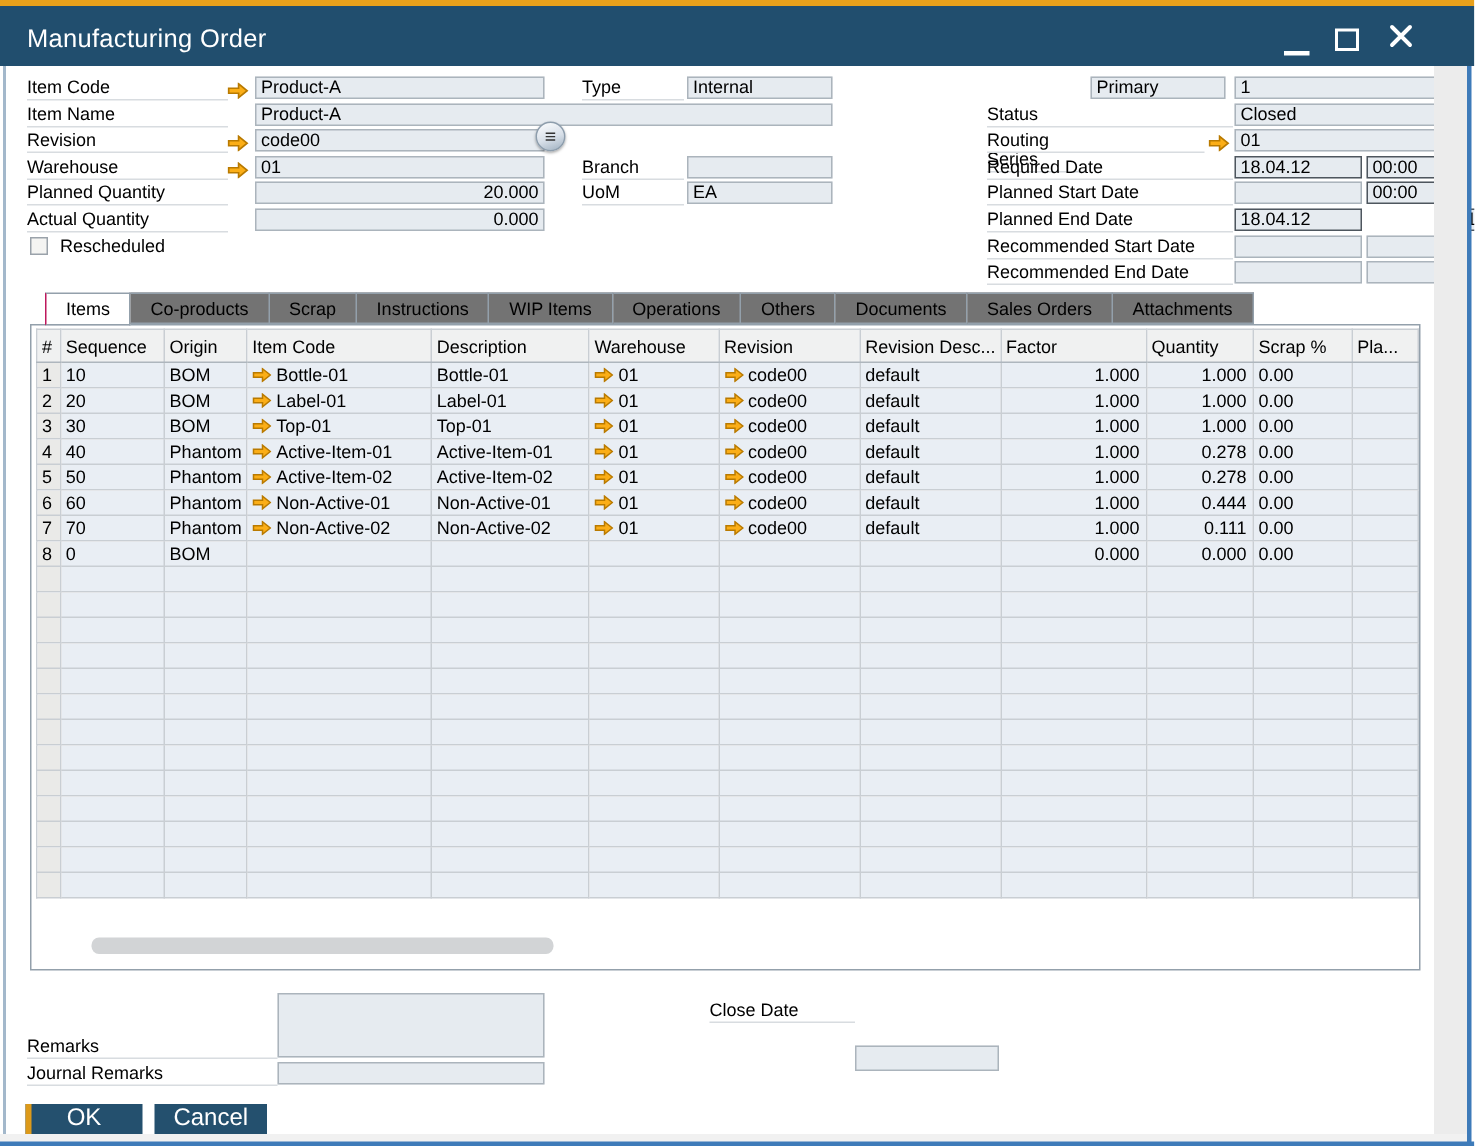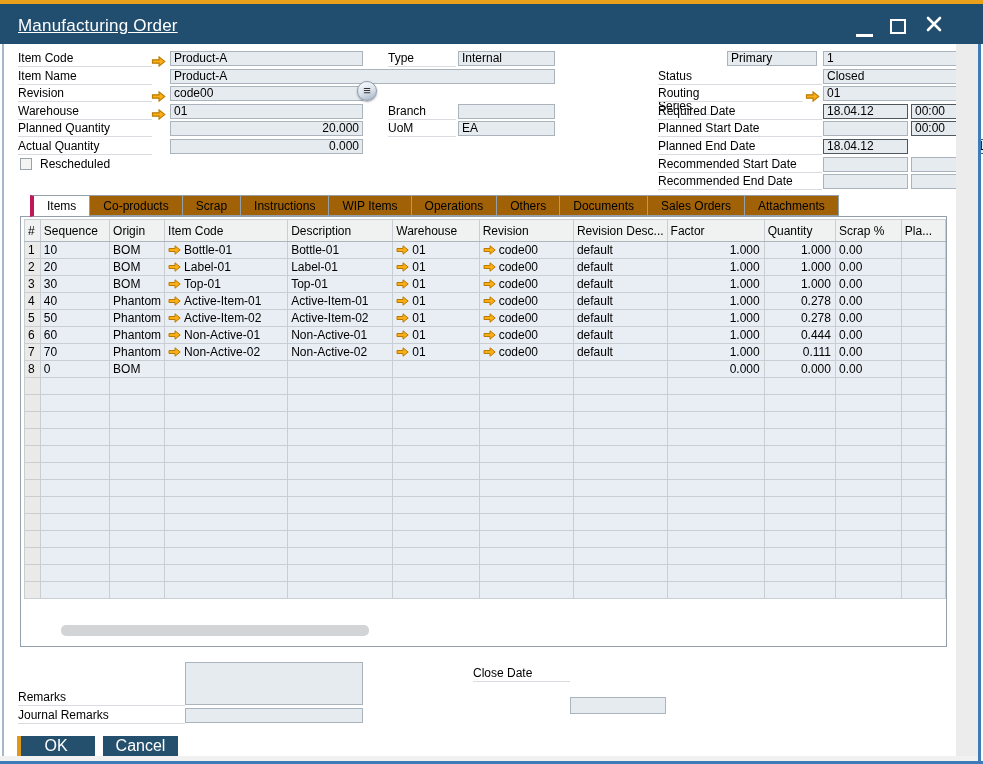--- a/index.html
+++ b/index.html
@@ -3,21 +3,21 @@
 <meta charset="utf-8">
 <style>
   * { margin:0; padding:0; box-sizing:border-box; }
   html,body { background:#fff; }
   body { font-family:"Liberation Sans", sans-serif; }
   .window { position:relative; width:983px; height:764px; background:#ffffff; overflow:hidden; }
 
   
   .topbar   { position:absolute; left:0; top:0; width:983px; height:4px; background:#E9A11B; }
   .titlebar { position:absolute; left:0; top:4px; width:983px; height:40px; background:#214E6E; }
-  .title    { position:absolute; left:18px; top:12px; font-size:17px; color:#ffffff; letter-spacing:.2px;text-decoration:underline; }
+  .title    { position:absolute; left:18px; top:12px; font-size:17px; color:#ffffff; letter-spacing:.2px; }
   .btn-min  { position:absolute; left:856px; top:30px; width:17px; height:3px; background:#fff; cursor:pointer; }
   .btn-max  { position:absolute; left:890px; top:15px; width:16px; height:15px; border:2px solid #fff; cursor:pointer; }
   .btn-close{ position:absolute; left:925px; top:11px; width:20px; height:20px; cursor:pointer; }
   .edge-left  { position:absolute; left:2px;  top:44px; width:2px;  height:718px; background:#A3B8CB; }
   .gutter     { position:absolute; left:956px; top:44px; width:22px; height:718px; background:#ECECEC; }
   .edge-right { position:absolute; left:978px; top:44px; width:3px;  height:718px; background:#3E7BB9; }
   .strip-bottom { position:absolute; left:0; top:756px; width:978px; height:6px; background:#F1F1F1; }
   .edge-bottom  { position:absolute; left:0; top:761px; width:983px; height:3px; background:#3E7BB9; }
 
   
@@ -27,23 +27,23 @@
   .fld.num  { text-align:right; }
   .arrow { position:absolute; width:15px; height:11px; cursor:pointer; }
   .cfl-btn { position:absolute; left:357px; top:81px; width:20px; height:20px; border-radius:50%;
              background:linear-gradient(160deg,#FDFEFF 0%,#D7DFE8 55%,#9FB0C0 100%);
              border:1px solid #8D9DAC; box-shadow:0 1px 2px rgba(0,0,0,.35);
              color:#333; font-size:13px; line-height:18px; text-align:center; cursor:pointer; }
   .checkbox { position:absolute; left:20px; top:158px; width:12px; height:12px; background:#F4F4F2; border:1px solid #9AA2AA; cursor:pointer; }
 
   
   .tabs { position:absolute; left:30px; top:195px; display:flex; z-index:3; }
-  .tab  { height:21px; line-height:20px; padding:0 13px; font-size:12px; color:#000; background:#a16207;
+  .tab  { height:21px; line-height:20px; padding:0 13px; font-size:12px; color:#000; background:#737373;
           border:1px solid #93A0AB; border-left:none; cursor:pointer; white-space:nowrap; }
-  .tab:first-child { border-left:4px solid #be185d; }
+  .tab:first-child { border-left:1px solid #be185d; }
   .tab.active { background:#ffffff; height:22px; }
 
   
   .panel { position:absolute; left:20px; top:216px; width:927px; height:431px; border:1px solid #93A0AB; background:#fff; overflow:hidden; }
   table.grid { border-collapse:collapse; table-layout:fixed; position:absolute; left:3px; top:2px; }
   .grid th { height:22px; background:#F0F1F1; font-weight:normal; font-size:12px; text-align:left; padding:0 3px;
              border:1px solid #C9CED3; border-bottom:1px solid #AEB6BD; white-space:nowrap; overflow:hidden; }
   .grid td { height:17px; background:#E9EEF4; font-size:12px; padding:0 3px; border:1px solid #C9CED3;
              white-space:nowrap; overflow:hidden; }
   .grid td.numcol { background:#EAEAE8; }

